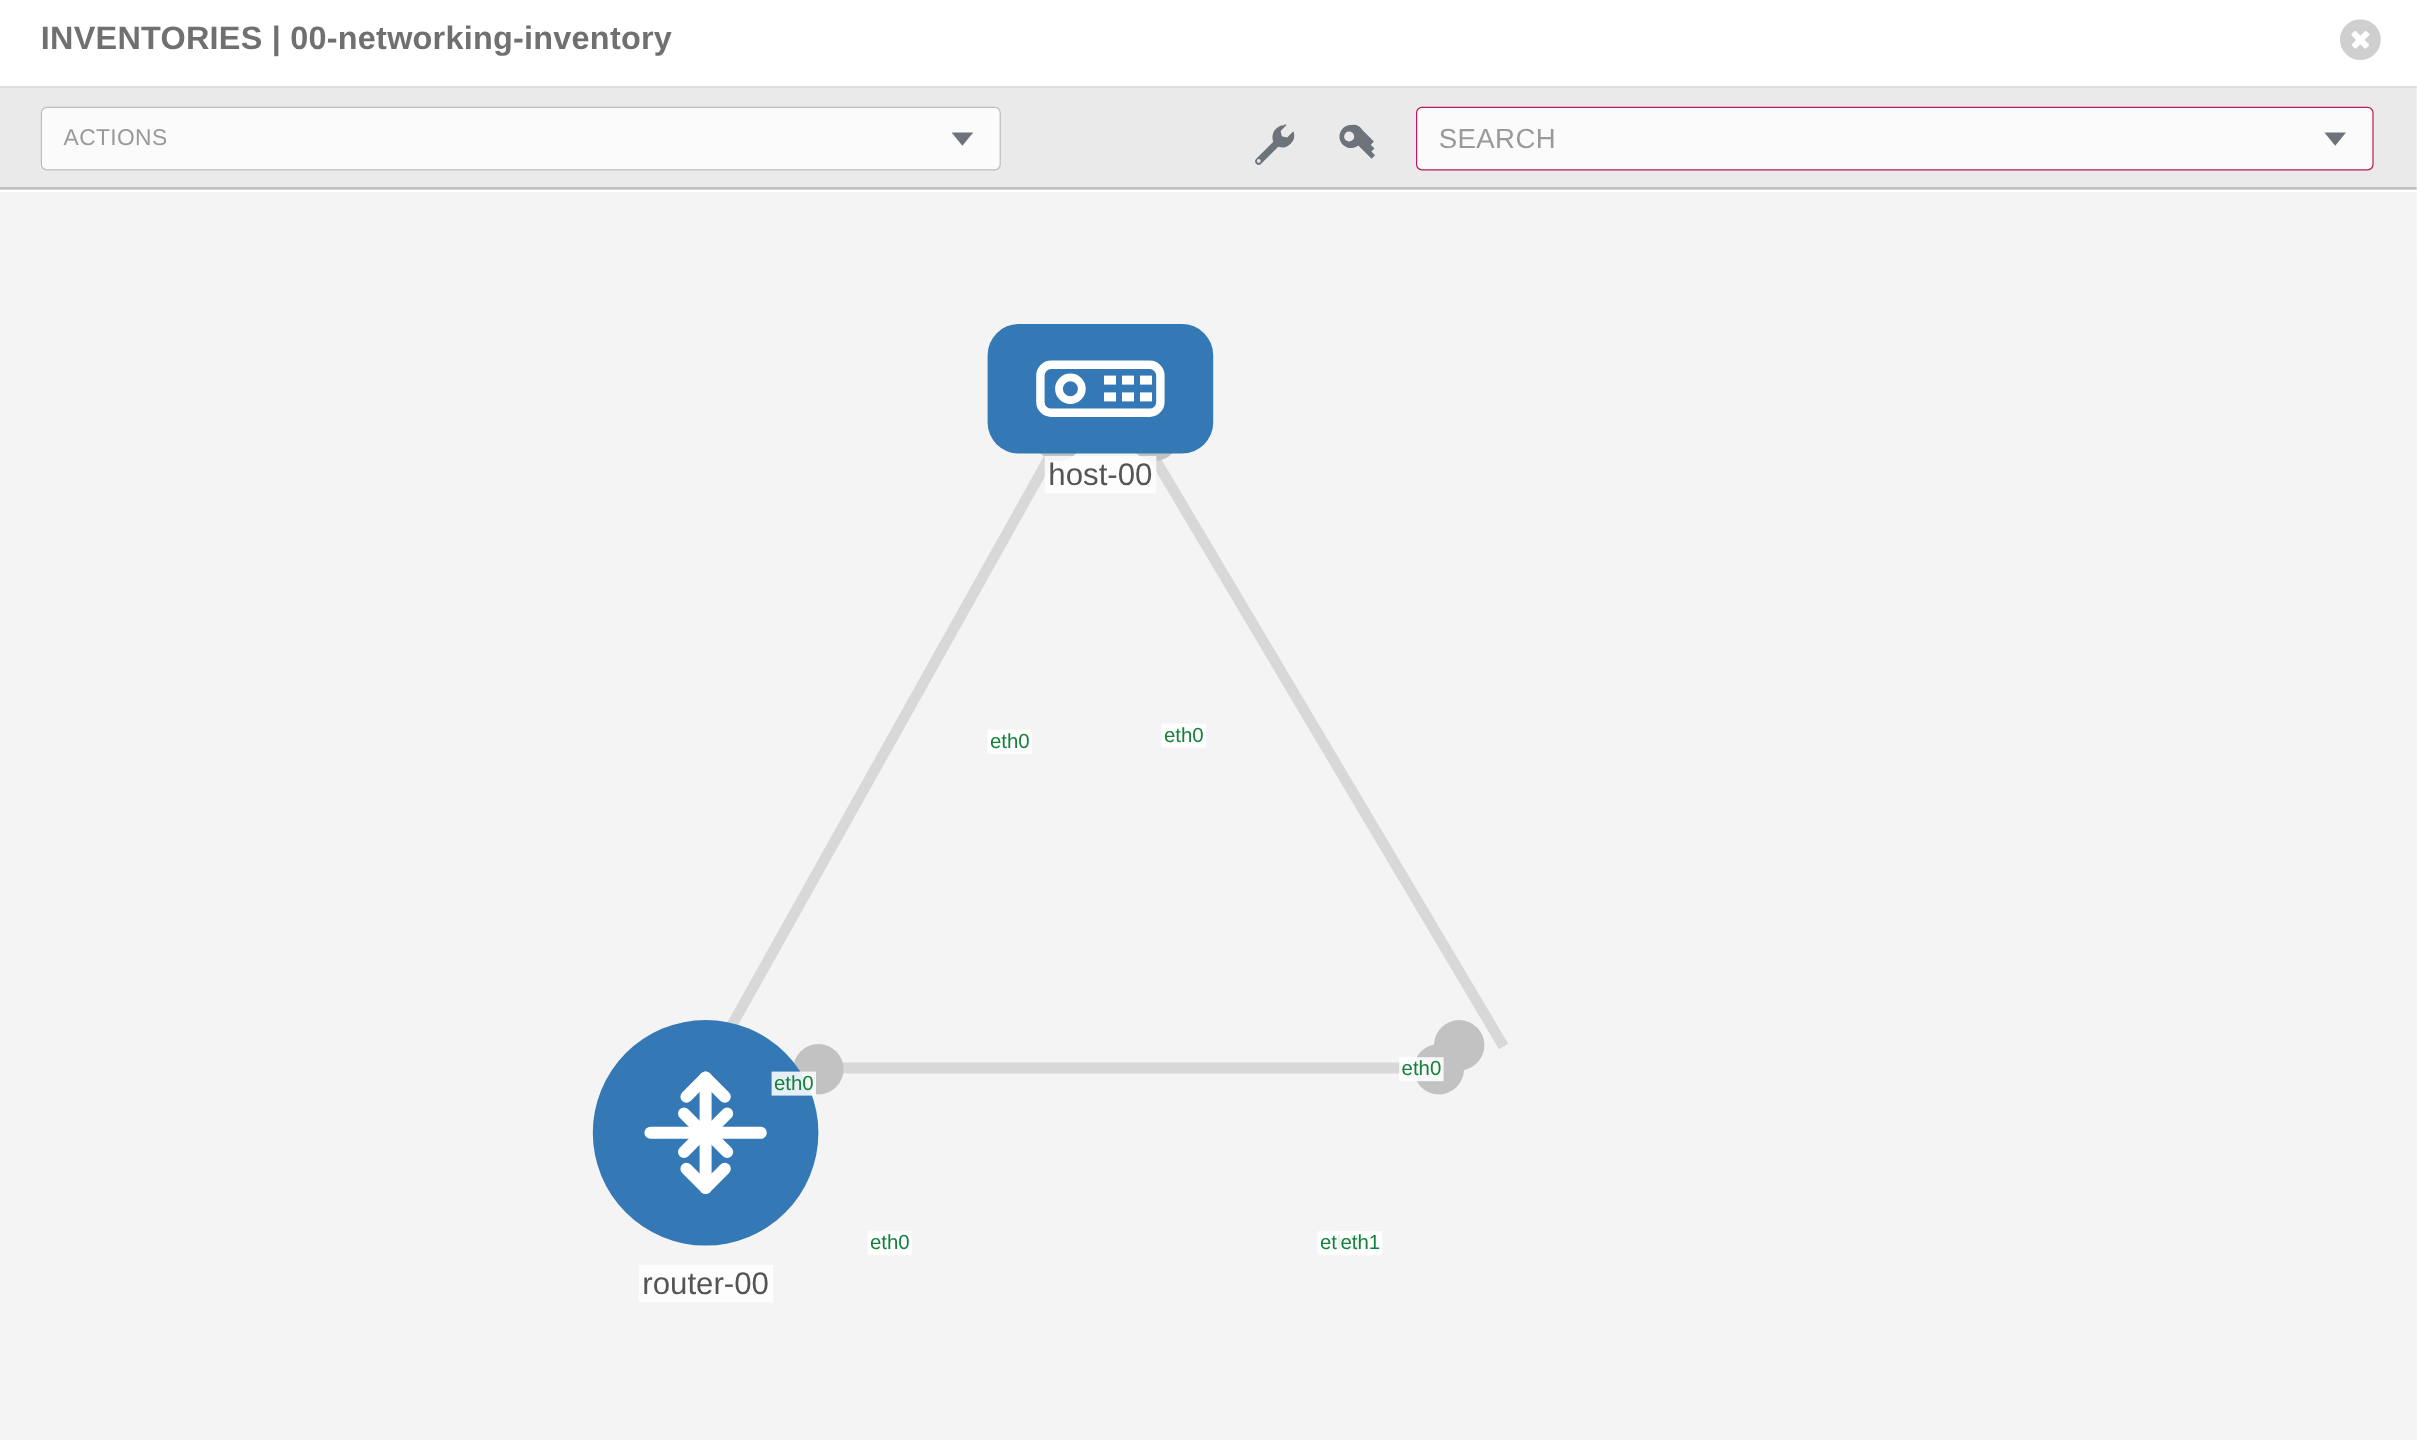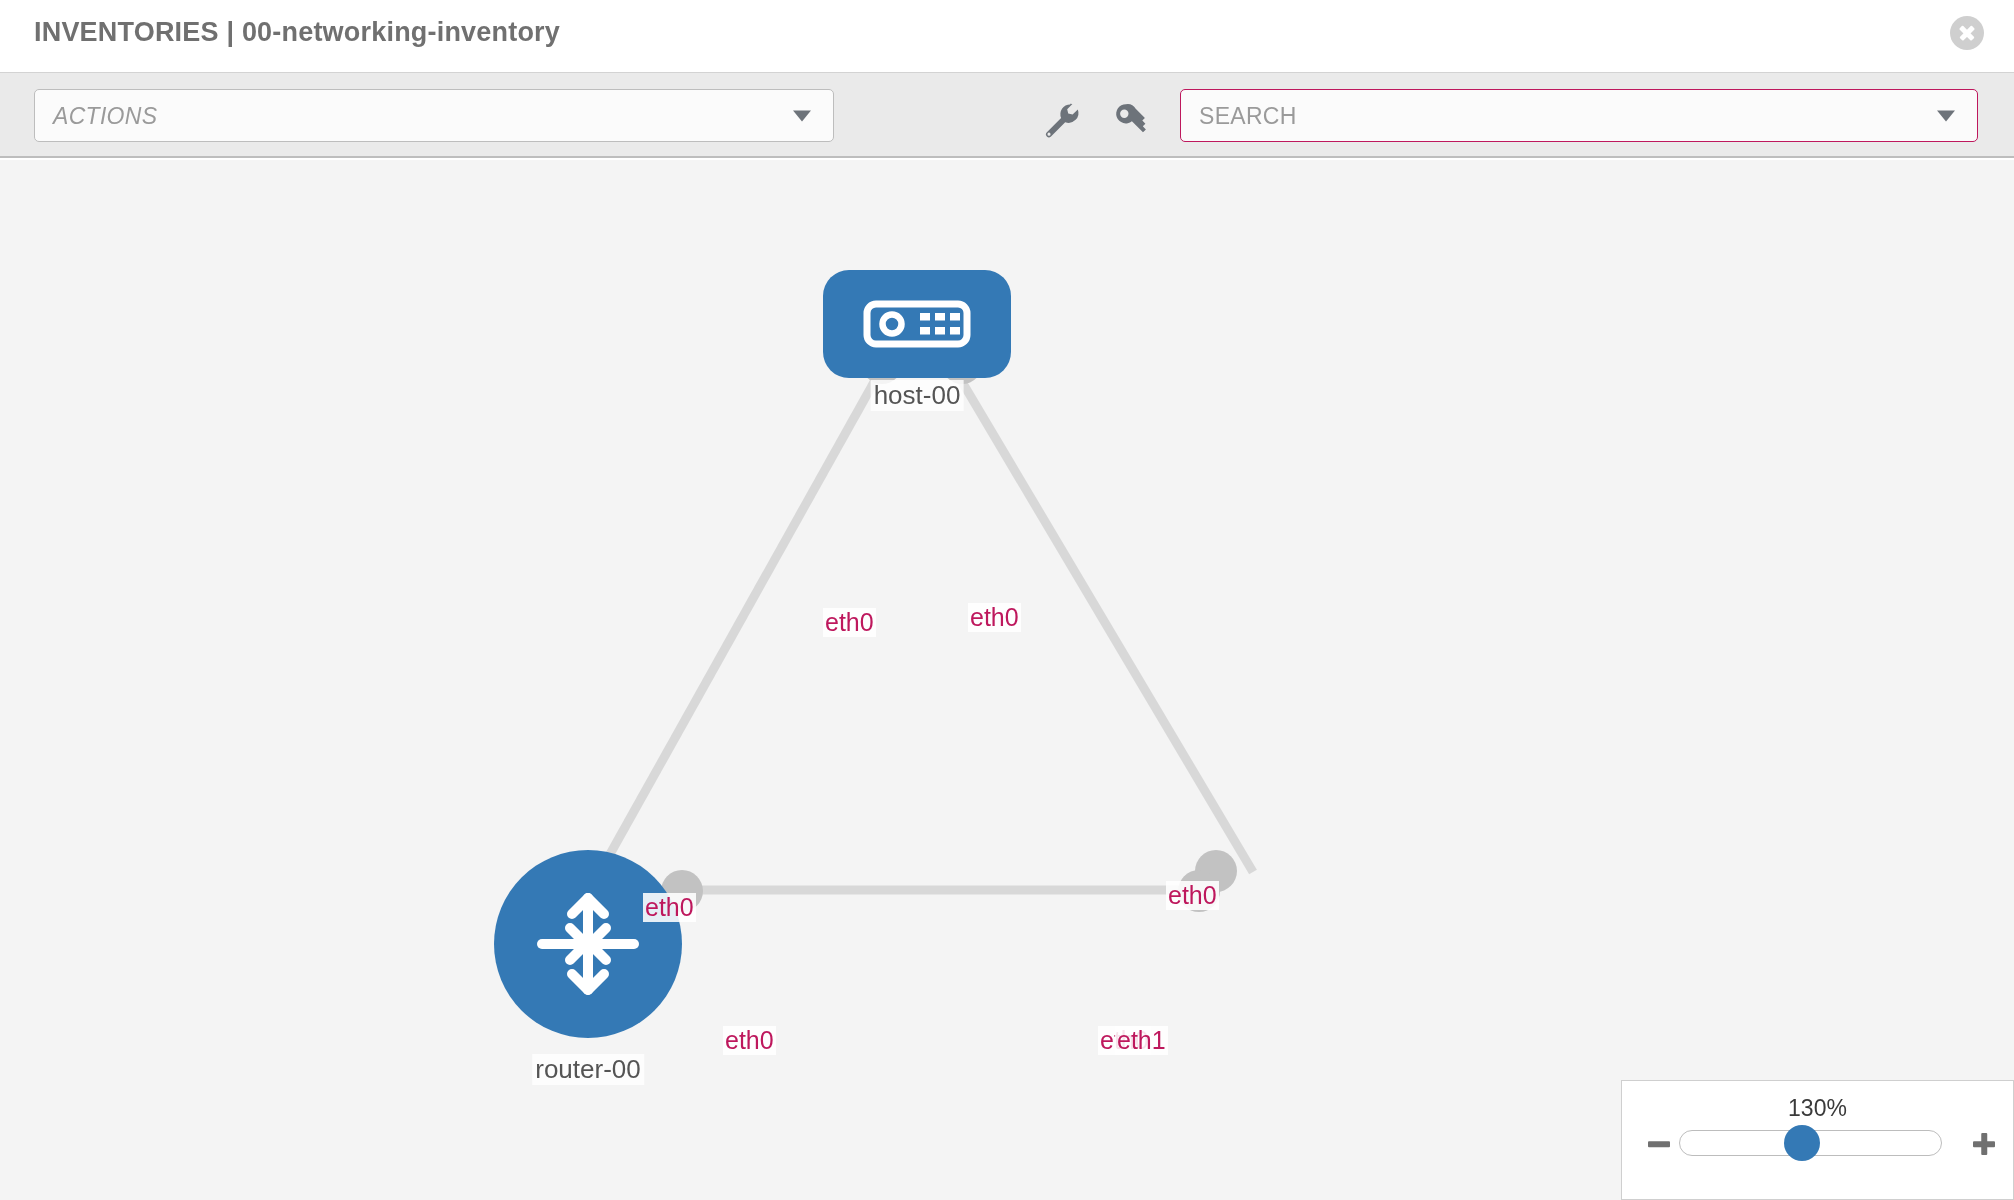--- a/index.html
+++ b/index.html
@@ -42,21 +42,21 @@
     border-bottom: 2px solid #bdbdbd;
   }
   .actions-select {
     position: absolute; left: 34px; top: 16px;
     width: 800px; height: 53px;
     background: #fbfbfb; border: 1px solid #bdbdbd; border-radius: 5px;
     cursor: pointer;
   }
   .actions-select .sel-text {
     position: absolute; left: 18px; top: 50%; transform: translateY(-50%);
-    font-size: 23px; color: #9a9a9a; letter-spacing: .3px; font-style: italic;
+    font-size: 19px; color: #9a9a9a; letter-spacing: .3px;
   }
   .caret {
     position: absolute; right: 22px; top: 50%; transform: translateY(-50%);
     width: 0; height: 0;
     border-left: 9px solid transparent; border-right: 9px solid transparent;
     border-top: 11px solid #6d737a;
   }
   .tool-icon {
     position: absolute; top: 26px; width: 44px; height: 40px; cursor: pointer;
   }
@@ -110,21 +110,21 @@
   #node-switch .node-label { top: 188px; }
 
   
   .endpoint {
     position: absolute; width: 42px; height: 42px; border-radius: 50%;
     background: #c2c2c2; cursor: pointer;
   }
 
   
   .link-label {
-    position: absolute; font-size: 25px; color: #be185d;
+    position: absolute; font-size: 17px; color: #15803d;
     background: rgba(255,255,255,.88); padding: 0 2px; white-space: nowrap;
   }
 
   
   .zoom-panel {
     position: absolute; left: 1621px; top: 1080px;
     width: 393px; height: 120px;
     background: #ffffff; border: 1px solid #cfcfcf;
   }
   .zoom-value {
@@ -251,21 +251,14 @@
       <div class="link-label" style="left:968px; top:443px;">eth0</div>
       <div class="link-label" style="left:643px; top:733px;">eth0</div>
       <div class="link-label" style="left:1166px; top:721px;">eth0</div>
       <div class="link-label" style="left:723px; top:866px;">eth0</div>
       <div class="link-label" style="left:1098px; top:866px;">eth0</div>
       <div class="link-label" style="left:1115px; top:866px;">eth1</div>
 
     </div>
   </div>
 
-  <div class="zoom-panel">
-    <div class="zoom-value">130%</div>
-    <div class="zoom-minus"></div>
-    <div class="zoom-track"></div>
-    <div class="zoom-thumb"></div>
-    <div class="zoom-plus"></div>
-  </div>
 
 </div>
 
 </body></html>

